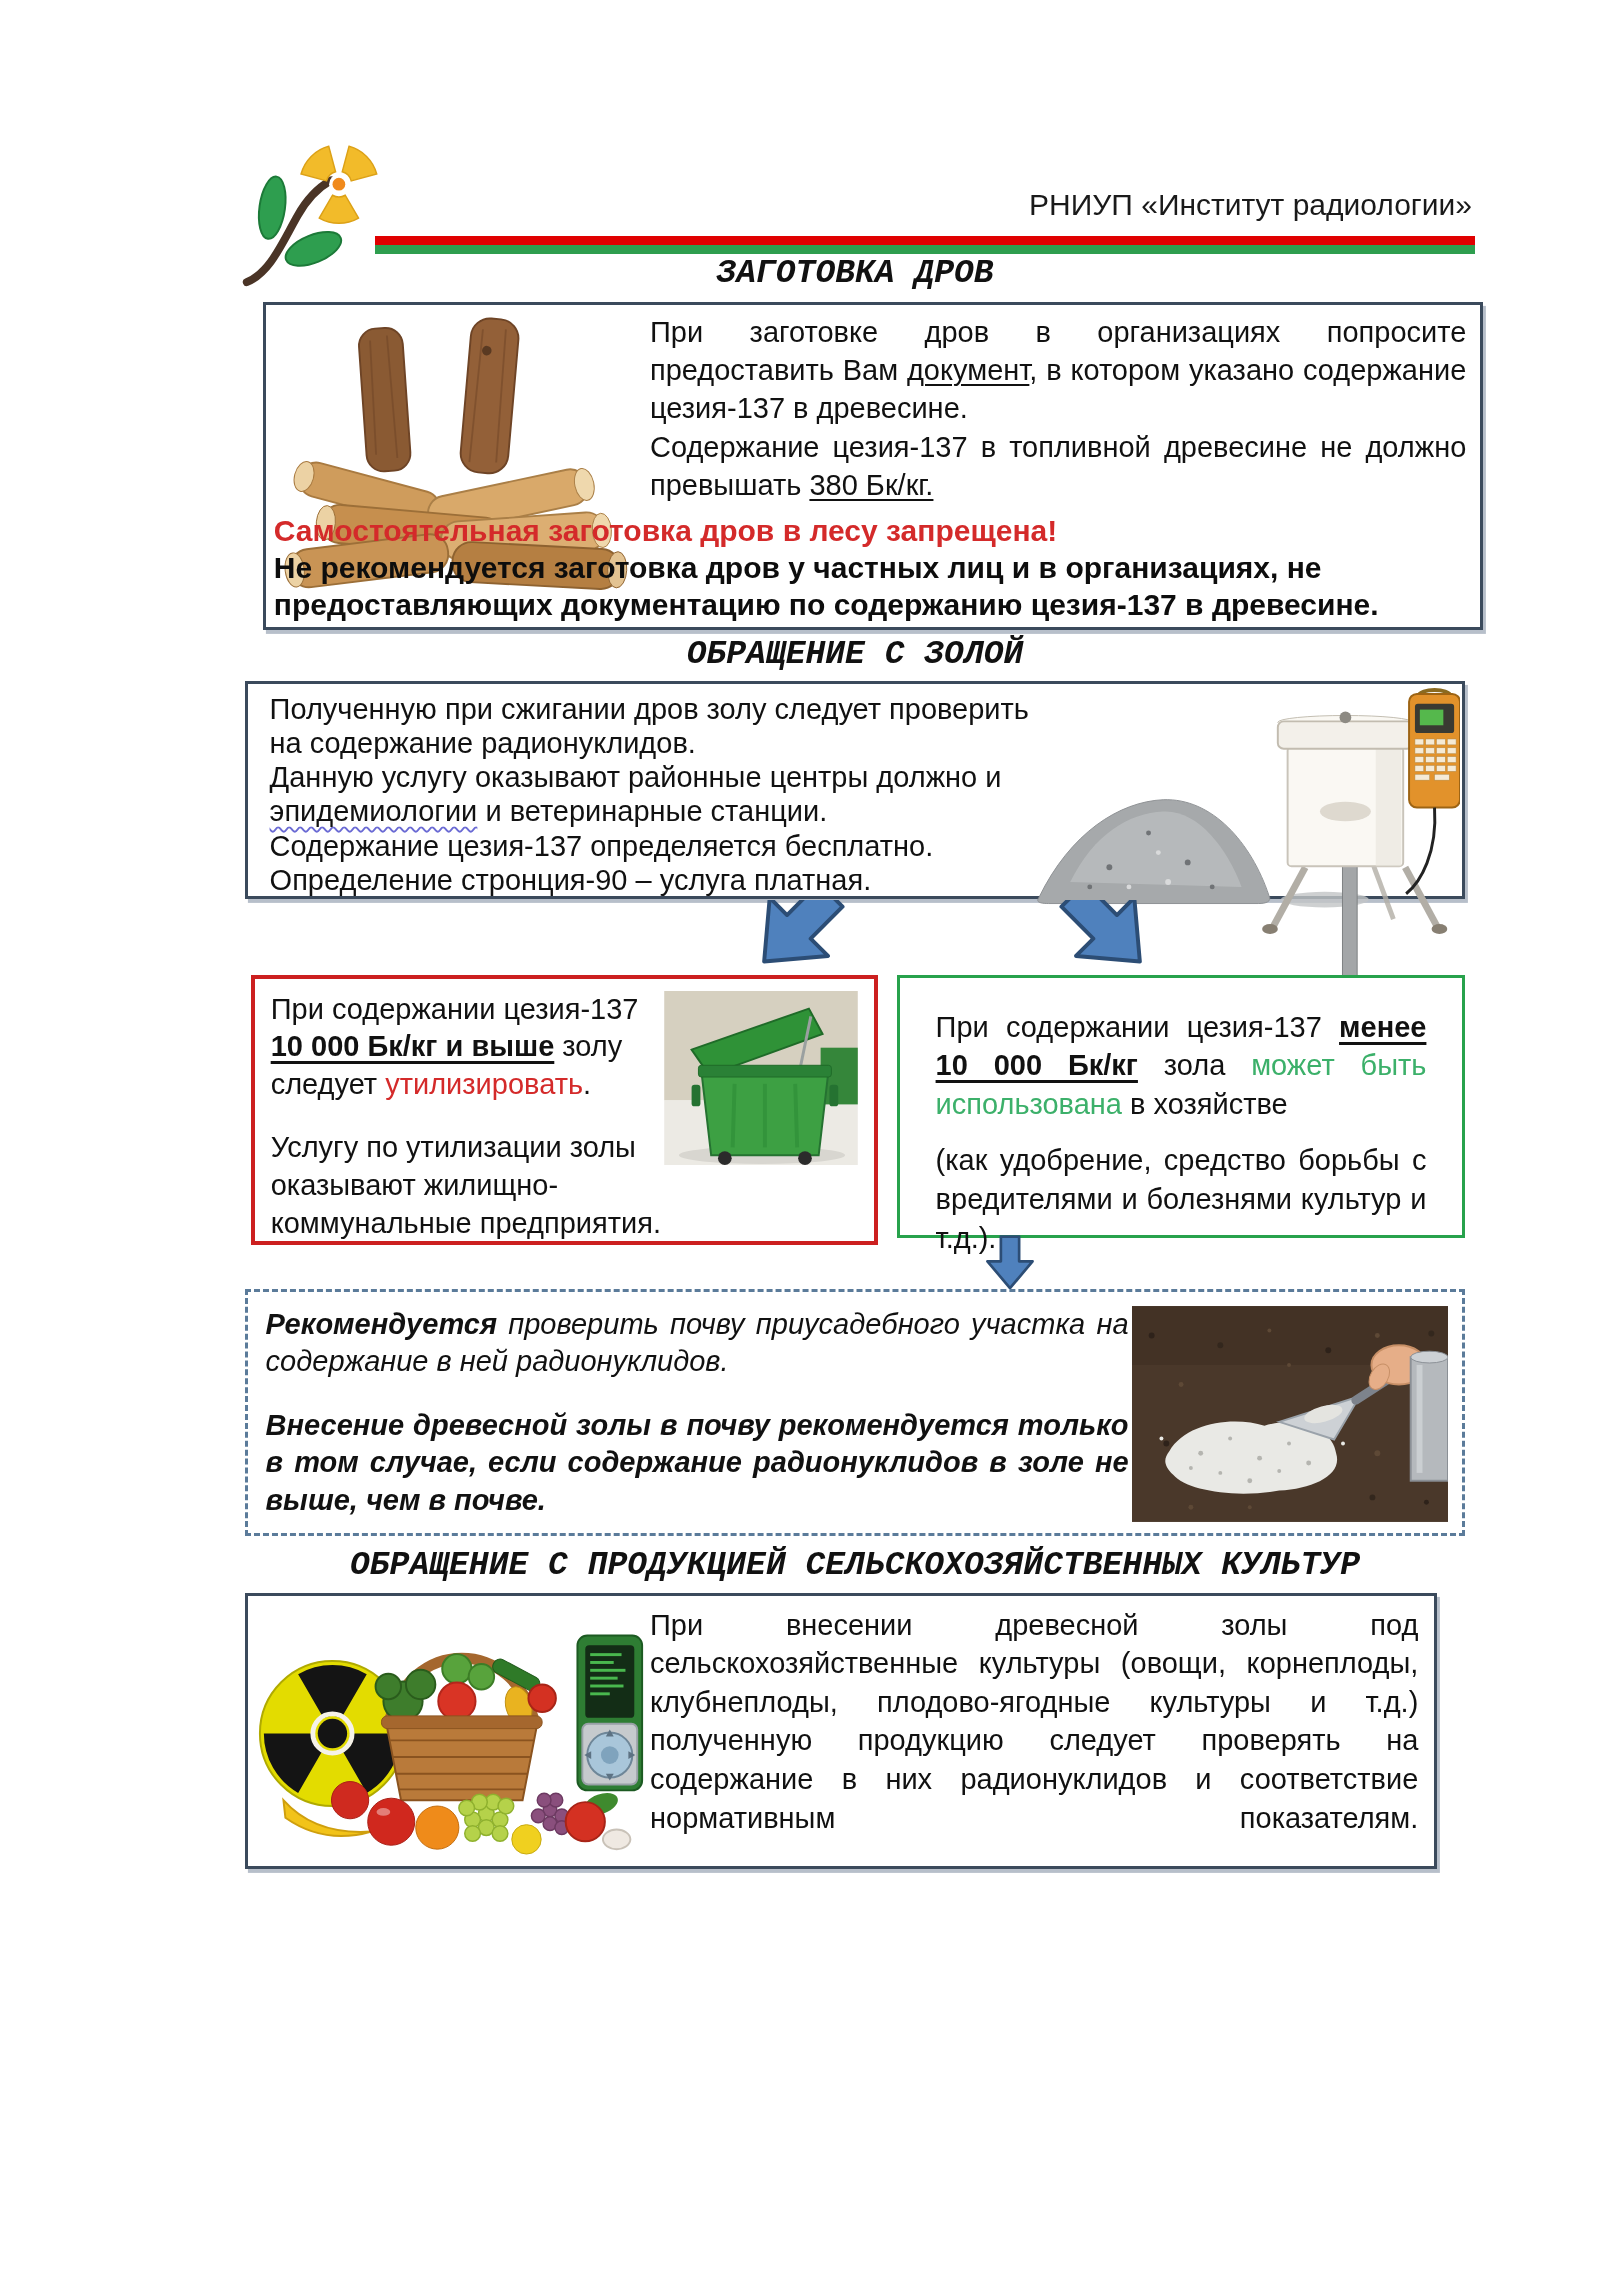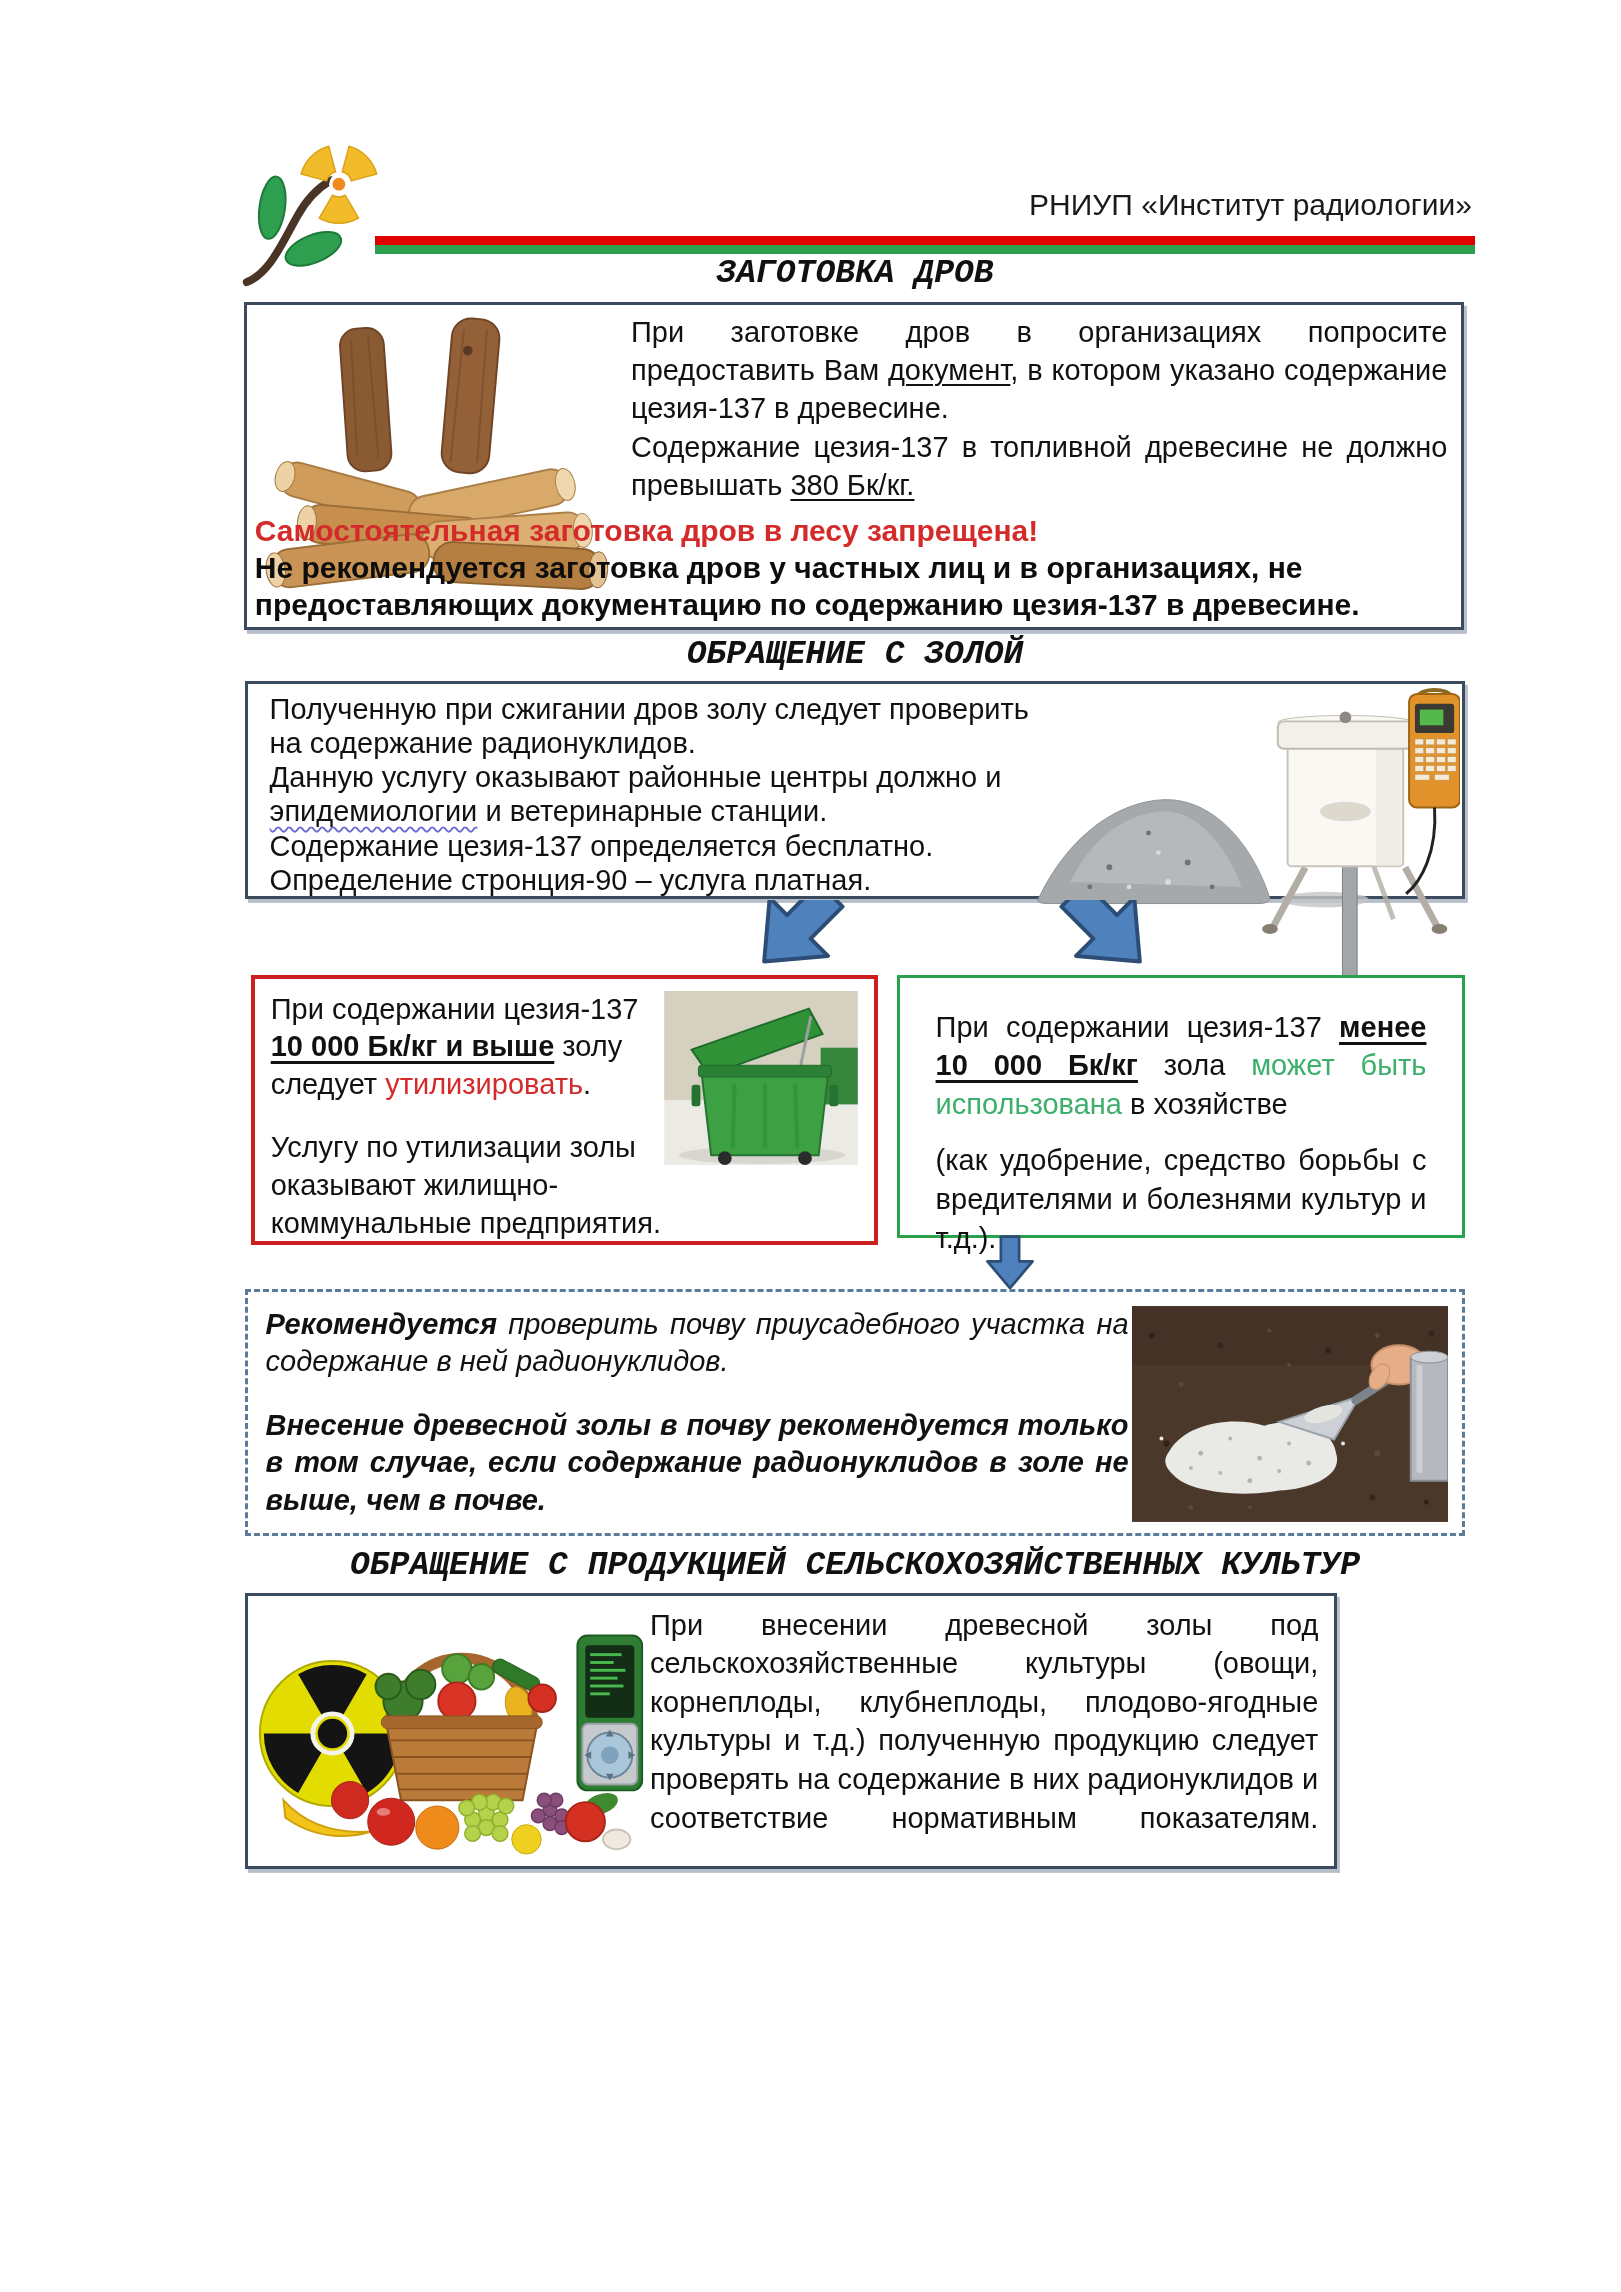--- a/index.html
+++ b/index.html
@@ -16,26 +16,26 @@
   
   .h1{position:absolute;left:245px;width:1220px;text-align:center;
       font-size:33px;font-weight:bold;font-style:italic;color:#111;font-family:Liberation Mono, monospace;}
   #h-firewood{top:255px}
   #h-ash{top:636px}
   #h-agro{top:1547px}
 
   
   .box{position:absolute;background:#fff;box-sizing:border-box;border:3.9px solid #3b4a5c;
        box-shadow:2.9px 3.9px 0 #b7bfca;}
-  #box-firewood{left:244px;top:302px;width:1220px;height:328px;}
+  #box-firewood{left:263px;top:302px;width:1220px;height:328px;}
   #box-ash{left:245px;top:681px;width:1220px;height:218px;}
   #box-disposal{left:245px;top:975px;width:627px;height:270px;border:4.9px solid #cc2020;box-shadow:none;padding:11.8px 15.7px;margin-left:6px;}
   #box-reuse{left:897px;top:975px;width:568px;height:263px;border:3.9px solid #28a24c;box-shadow:none;padding:11.8px 17.6px;}
   #box-soil{left:245px;top:1289px;width:1220px;height:247px;border:3.9px dashed #5b7b9a;box-shadow:none;}
-  #box-agro{left:245px;top:1593px;width:1092px;height:276px;}
+  #box-agro{left:245px;top:1593px;width:1192px;height:276px;}
 
   .body-text{font-size:29px;line-height:1.32;}
   .just{text-align:justify;}
 
   
   #box-firewood .wood-photo{position:absolute;left:7.8px;top:5.9px;width:372px;height:286px;}
   #box-firewood .main-text{position:absolute;left:384px;right:13.7px;top:7.8px;}
   #box-firewood p{margin:0;}
   .u{text-decoration:underline;text-decoration-thickness:2px;text-underline-offset:3.9px;}
   .warnings{position:absolute;left:7.8px;right:7.8px;bottom:3.9px;text-align:left;

